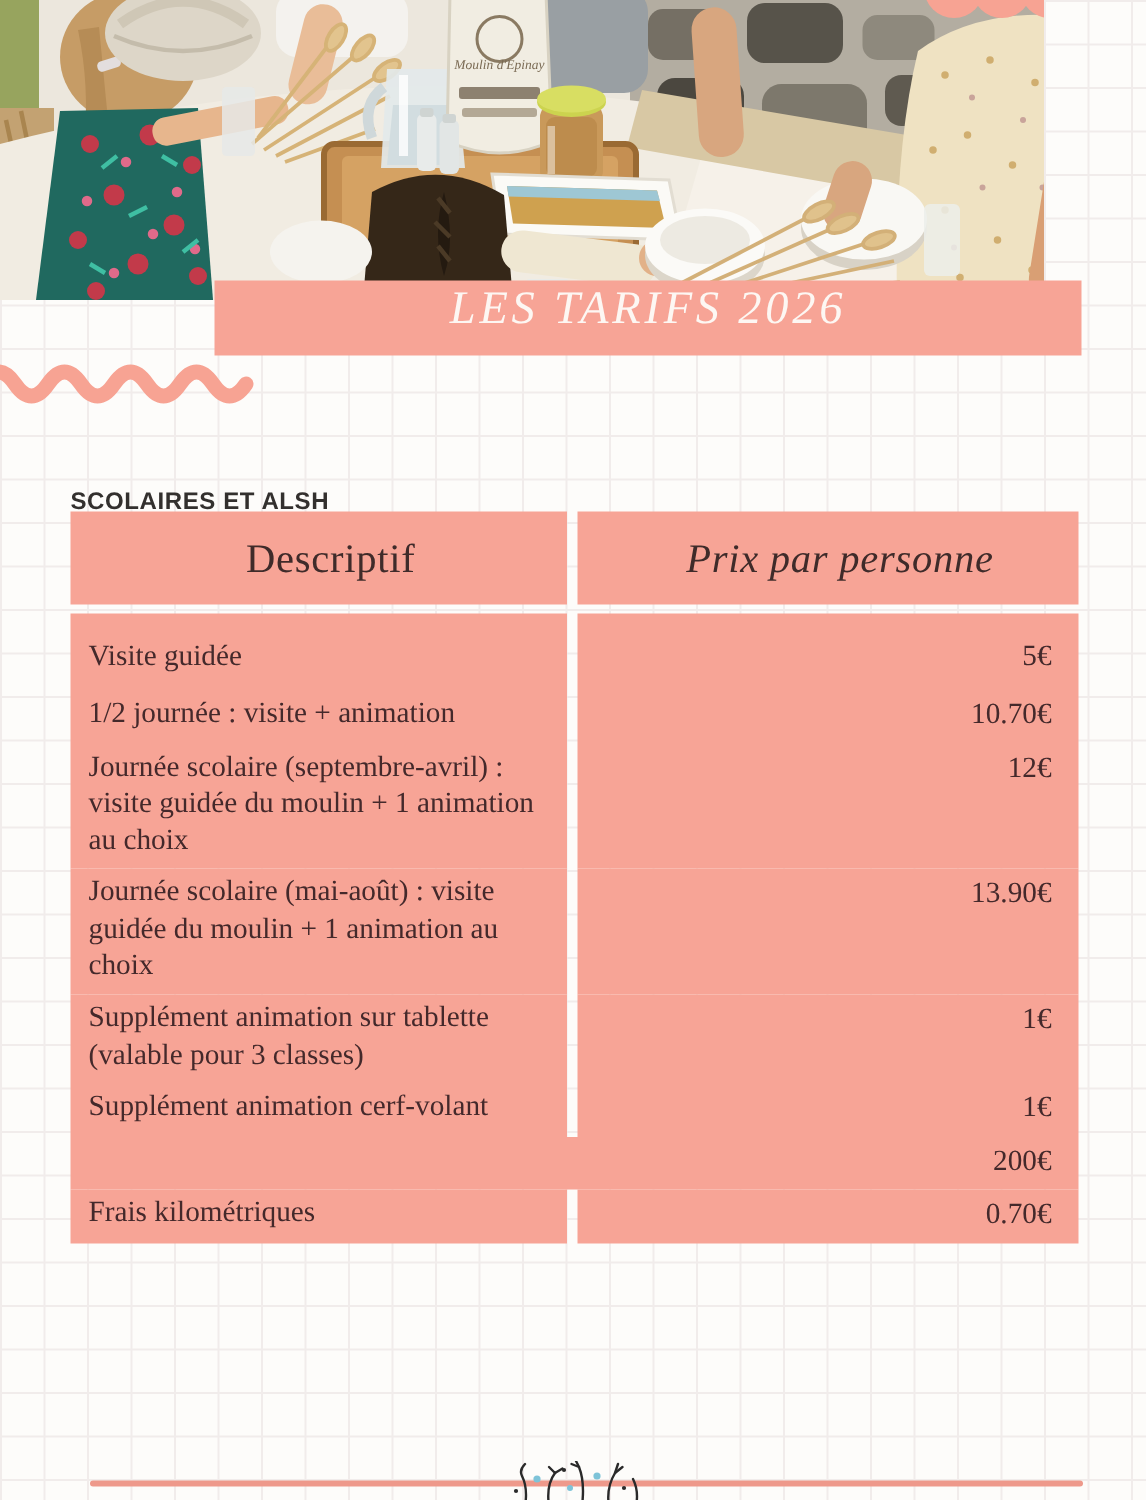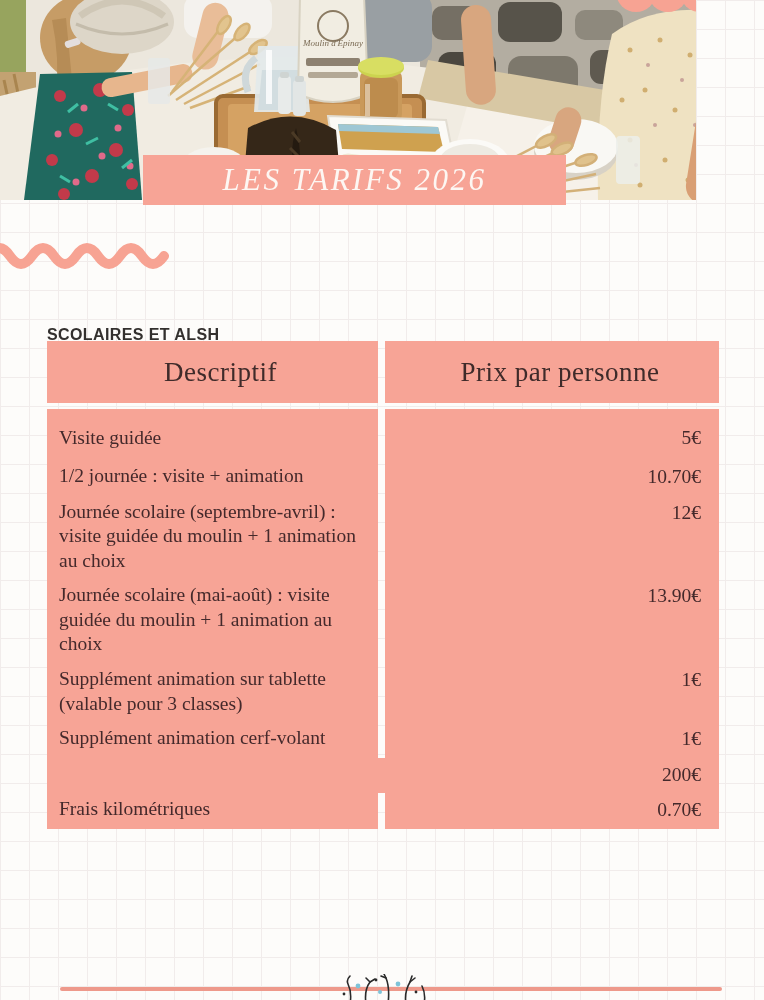--- a/index.html
+++ b/index.html
@@ -11,22 +11,22 @@
       linear-gradient(#f1eceb 1px, transparent 1px),
       linear-gradient(90deg, #f1eceb 1px, transparent 1px);
     background-size:29px 29px;
     overflow:hidden;
   }
   
   .hero{position:absolute; left:0; top:0; width:696px; height:200px; overflow:hidden;}
   .hero svg{display:block;}
   
   .banner{
-    position:absolute; left:143px; top:155px; width:423px; height:50px;
-    background:#f7a496; display:flex; align-items:center; justify-content:center;
+    position:absolute; left:143px; top:187px; width:578px; height:50px;
+    background:#f7a496; display:flex; justify-content:center;
   }
   .banner-title{
     color:#fdf7f3; font-style:italic; font-size:31px; letter-spacing:2.5px;
     font-family:"Liberation Serif", serif; white-space:nowrap;
   }
   
   .squiggle{position:absolute; left:0; top:228px;}
   
   .section-label{
     position:absolute; left:47px; top:326px;
@@ -34,21 +34,21 @@
     font-size:16px; color:#33302e; letter-spacing:0.4px;
   }
   
   .tarif-table{position:absolute; left:47px; top:341px; width:672px;}
   .t-head{display:flex; gap:7px; margin-bottom:6px;}
   .t-head-cell{
     background:#f7a496; height:62px; display:flex; align-items:center; justify-content:center;
     font-size:27px; color:#3f2b2a; letter-spacing:0.5px; box-sizing:border-box;padding-left:16px;
   }
   .t-head-cell.c1{flex:0 0 331px;}
-  .t-head-cell.c2{flex:1;}
+  .t-head-cell.c2{flex:1;font-style:italic;}
   .t-rows{display:flex; flex-direction:column; gap:0;}
   .t-row{display:flex; gap:7px;}
   .t-cell{
     background:#f7a496; box-sizing:border-box; color:#44292b;
     font-size:19.5px; line-height:1.26;
   }
   .t-label{flex:0 0 331px; padding:4px 10px 6px 12px;}
   .t-price{flex:1; padding:5px 18px 6px 10px; text-align:right;}
   .t-row:nth-child(1) .t-cell{min-height:51px; padding-top:17px;}
   .t-row:nth-child(9) .t-cell{min-height:78px;font-style:italic;}

